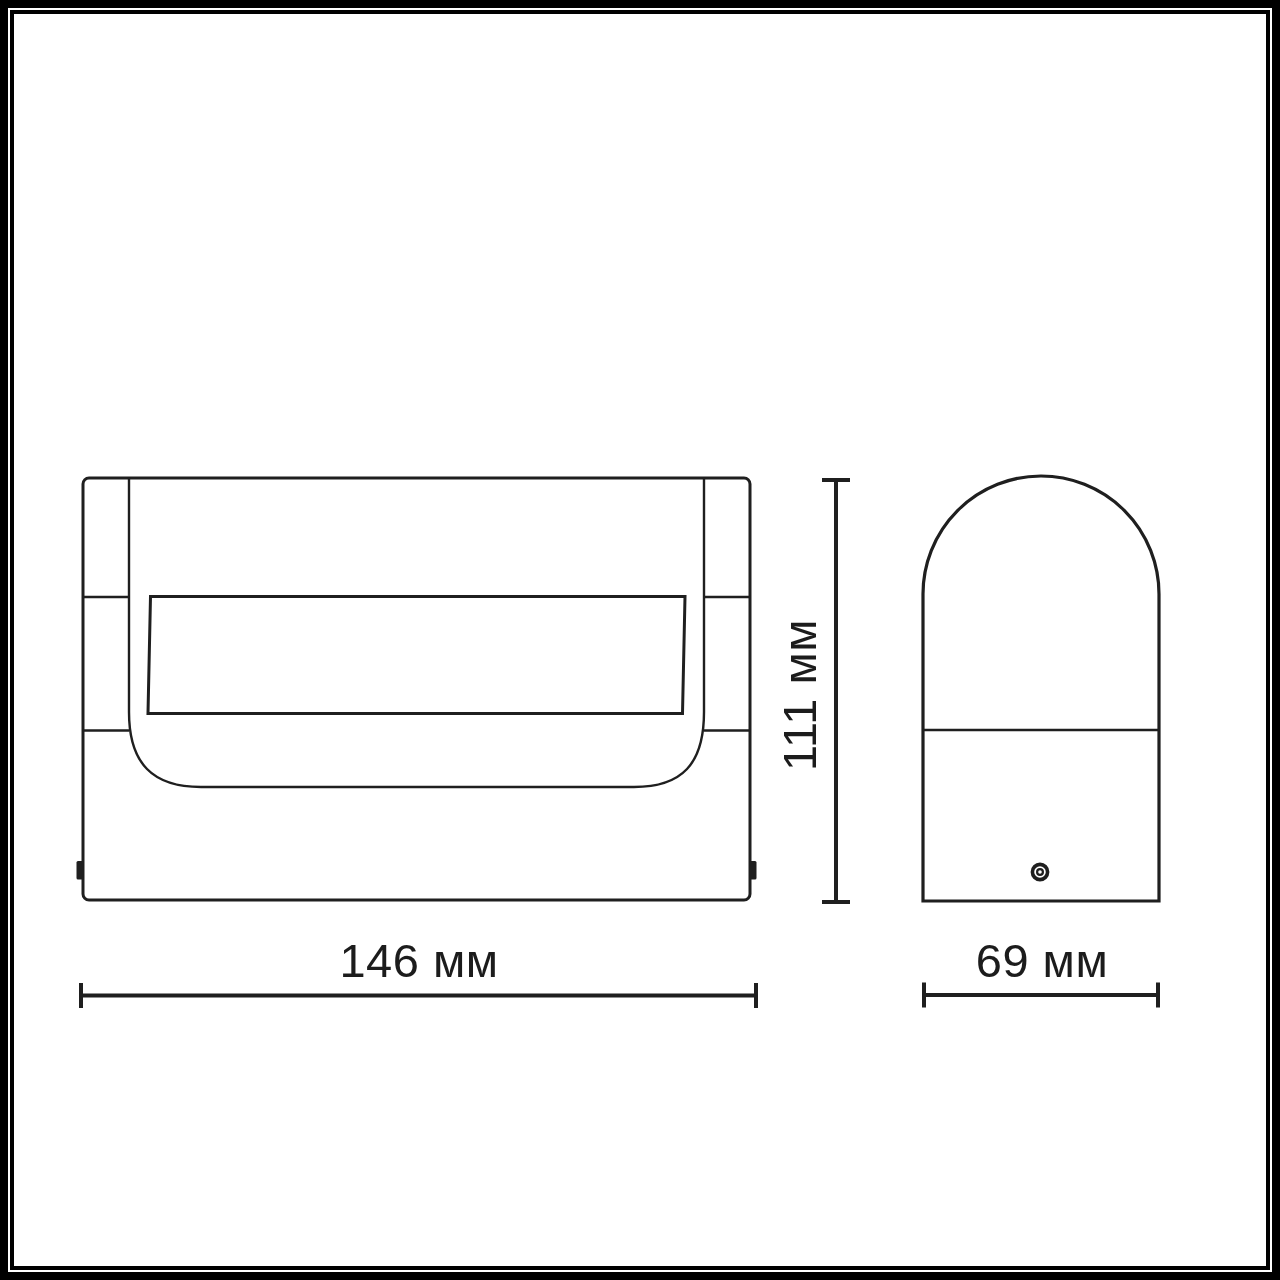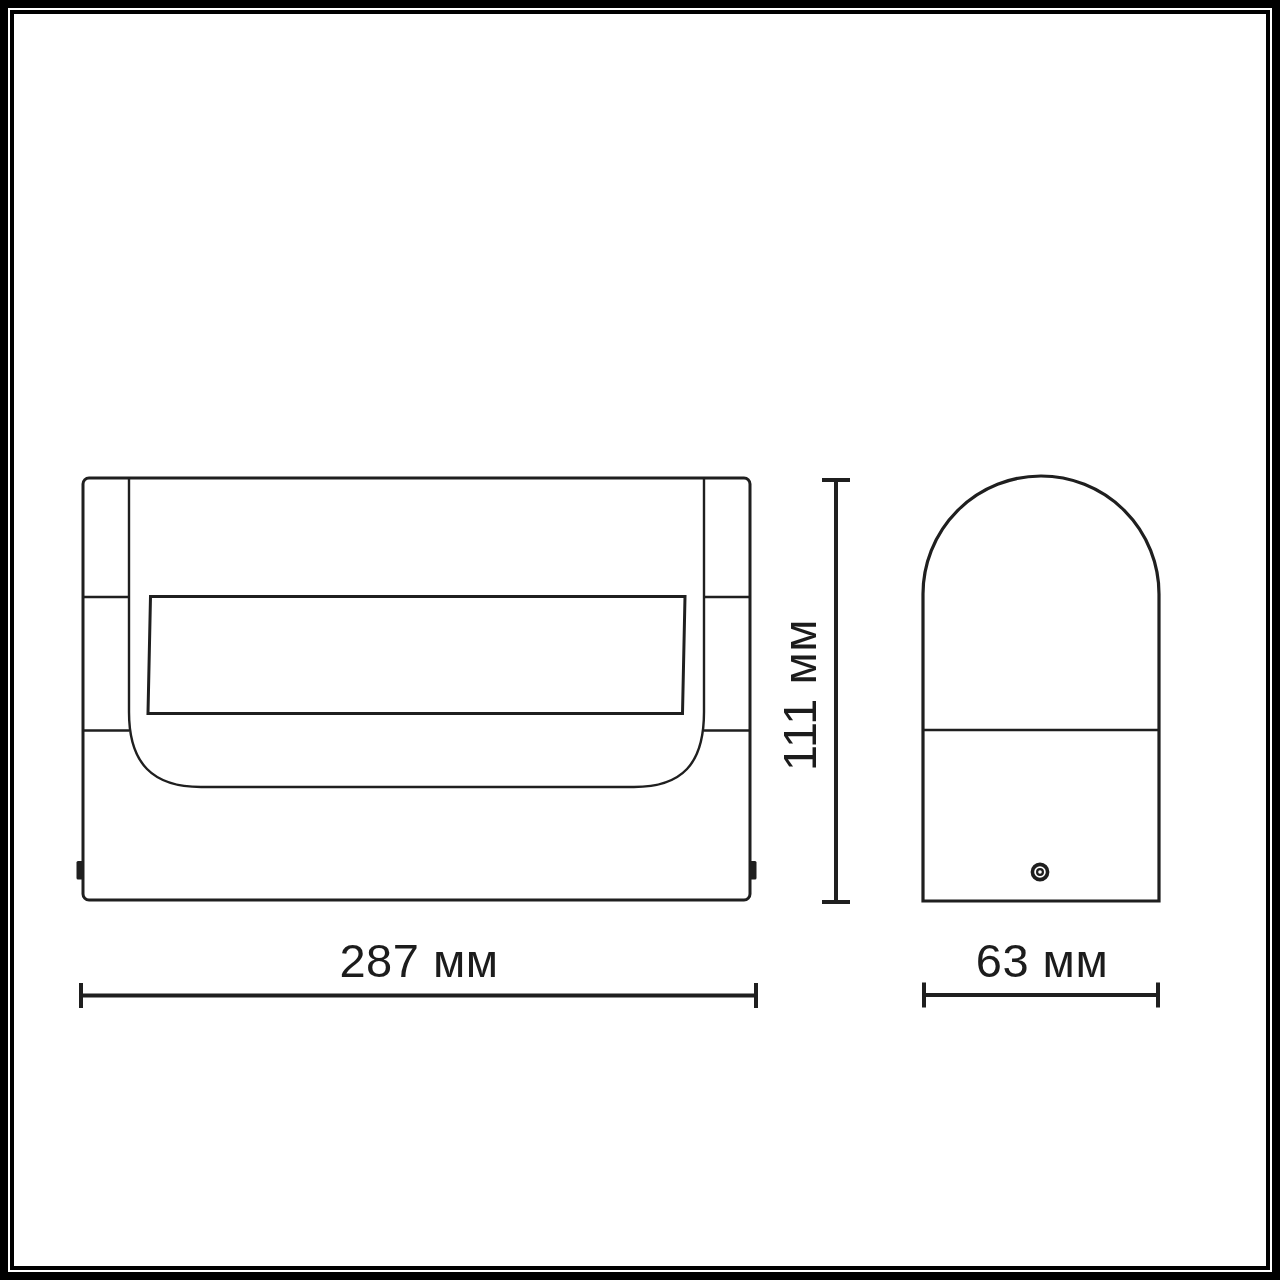--- a/index.html
+++ b/index.html
@@ -89,19 +89,19 @@
         <circle cx="1040" cy="872" r="7.6" stroke-width="3.6"></circle>
         <circle cx="1040" cy="872" r="2.9" stroke-width="2.2"></circle>
       </g>
 
       <path d="M 836 480 V 902 M 824 480 H 848 M 824 902 H 848" stroke-width="4"></path>
       <path d="M 81 995.5 H 756 M 81 985 V 1006 M 756 985 V 1006" stroke-width="4"></path>
       <path d="M 924 995 H 1158 M 924 984.5 V 1005.5 M 1158 984.5 V 1005.5" stroke-width="4"></path>
     </g>
   </svg>
 
-  <div id="label-width" class="dim-label horizontal">287 мм</div>
+  <div id="label-width" class="dim-label horizontal">146 мм</div>
 
   <div id="label-height" class="dim-label vertical">111 мм</div>
 
-  <div id="label-depth" class="dim-label horizontal">63 мм</div>
+  <div id="label-depth" class="dim-label horizontal">69 мм</div>
 
 </div>
 
 </body></html>

